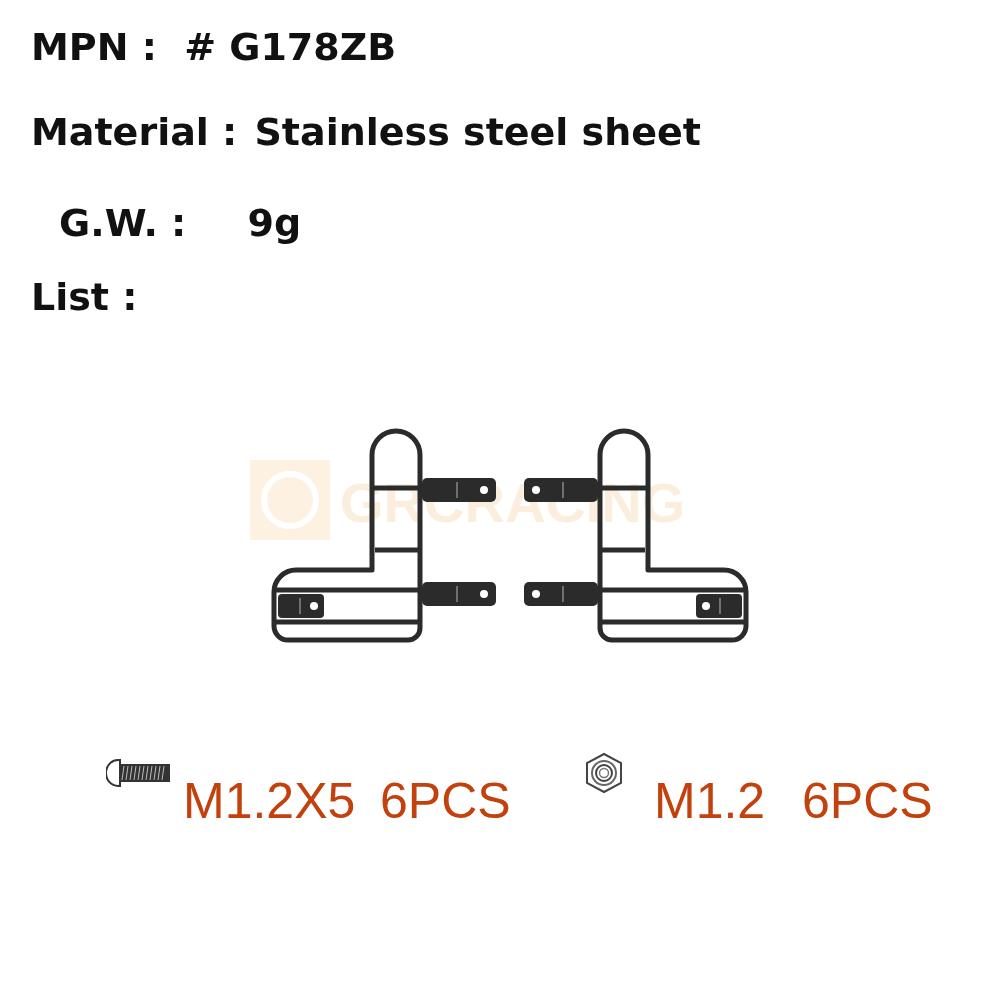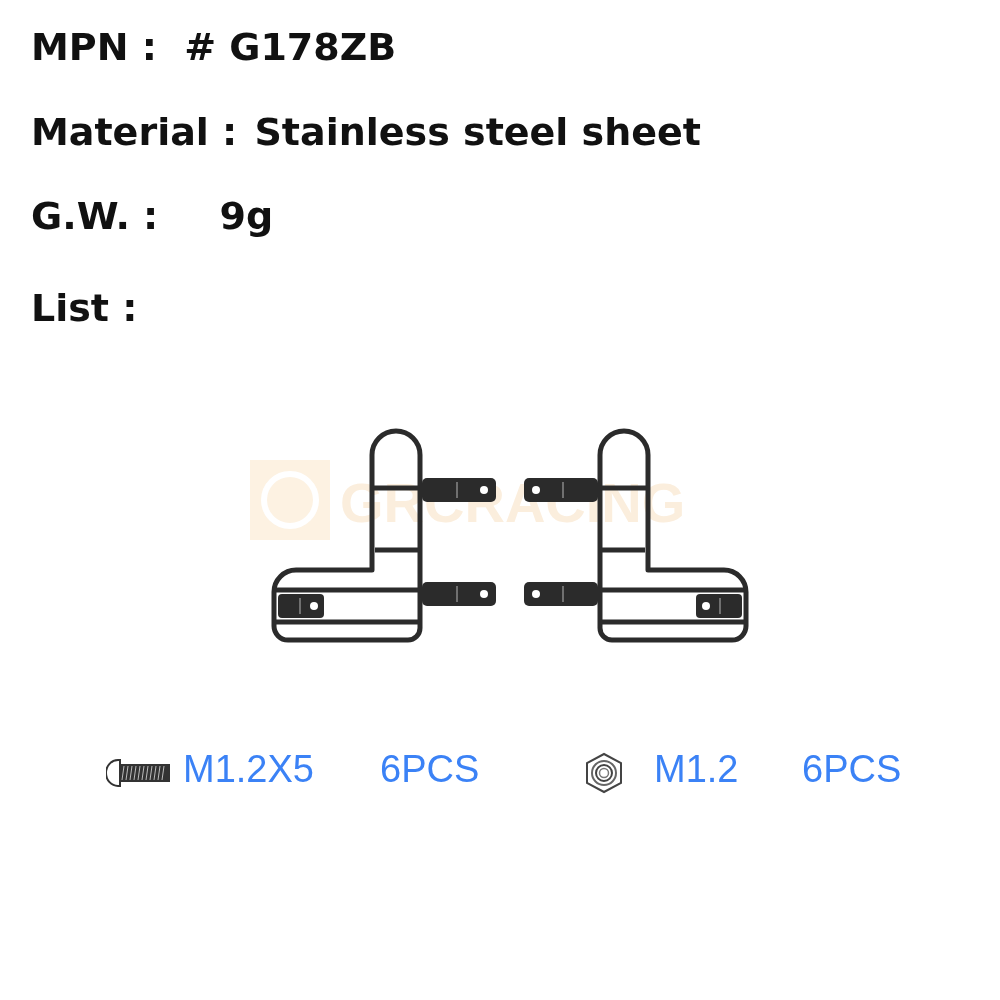--- a/index.html
+++ b/index.html
@@ -3,25 +3,25 @@
 <meta charset="utf-8">
 <style>
   html, body { margin: 0; padding: 0; background: #ffffff; }
   body { width: 1000px; height: 1000px; position: relative; overflow: hidden;
          font-family: "DejaVu Sans", sans-serif; color: #111; }
   .spec { position: absolute; left: 31px; font-size: 38px; line-height: 1; letter-spacing: 0px; font-weight: bold; }
   .spec .lbl { display: inline-block; }
   .spec .val { display: inline-block; }
   #row-mpn { top: 28px; }
   #row-mat { top: 113px; }
-  #row-gw  { top: 197px; }
-  #row-list{ top: 289px; }
+  #row-gw  { top: 204px; margin-left: 28px; }
+  #row-list{ top: 278px; }
   .figure { position: absolute; left: 0; top: 0; }
   .watermark { position: absolute; left: 250px; top: 460px; width: 500px; height: 80px; }
-  .parts-row { position: absolute; top: 748px; font-family: "Liberation Sans", sans-serif; font-size: 38px; color: #3b82f6; }
+  .parts-row { position: absolute; top: 772px; font-family: "Liberation Sans", sans-serif; font-size: 50px; color: #c2410c; }
   .part-icon { position: absolute; }
 </style>
 </head>
 <body>
 
 <div class="spec" id="row-mpn">
   <span class="lbl">MPN :</span>
   <span class="val" style="margin-left:14px"># G178ZB</span>
 </div>
 <div class="spec" id="row-mat">

